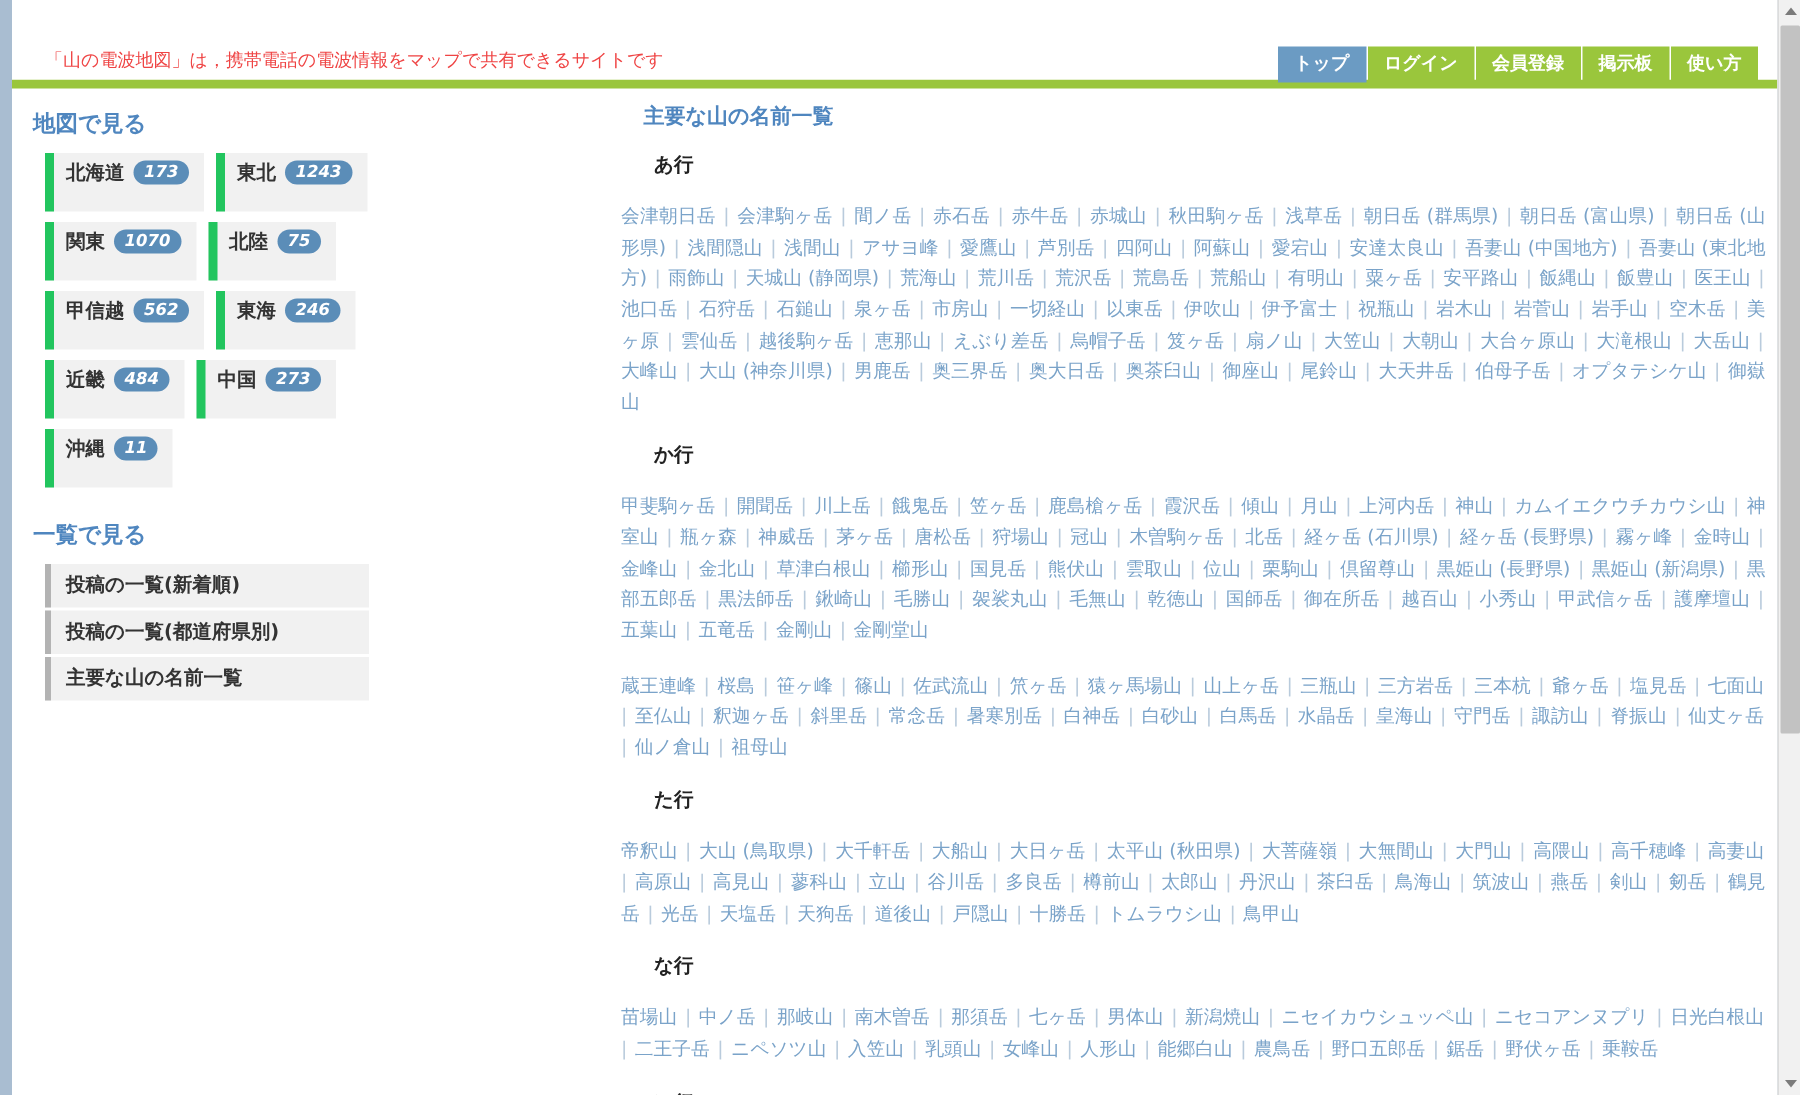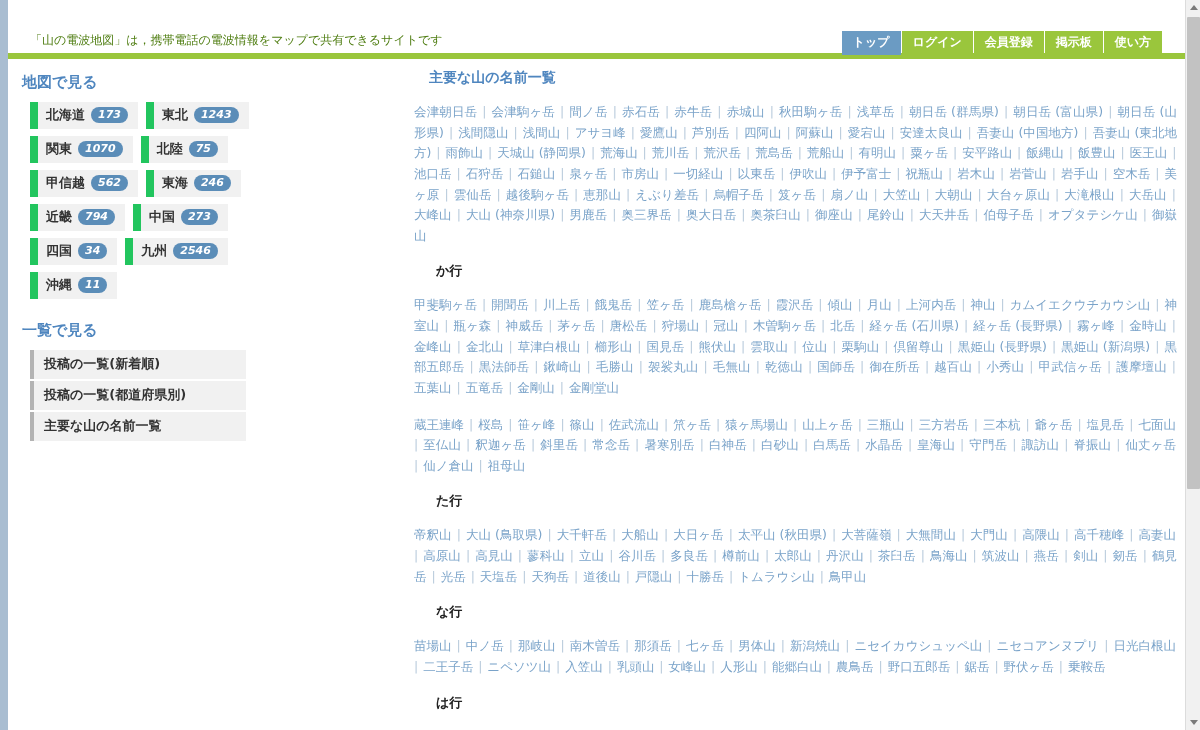--- a/index.html
+++ b/index.html
@@ -46,26 +46,26 @@
     color: #3f6fa5;
     letter-spacing: 0px;
     line-height: 1.1;
     white-space: nowrap;
   }
   .site-tagline {
     position: absolute;
     left: 22px;
     top: 32px;
     font-size: 12px;
-    color: #4d7c0f;
+    color: #ef4444;
     white-space: nowrap;
   }
   .nav {
     position: absolute;
-    right: 23px;
+    right: 13px;
     top: 31px;
     display: flex;
     gap: 1px;
   }
   .nav-item {
     display: block;
     padding: 4px 11px 5px 11px;
     font-size: 12px;
     font-weight: bold;
     color: #ffffff;
@@ -116,22 +116,22 @@
     margin-left: 10px;
   }
   .region-row {
     display: flex;
     margin-bottom: 7px;
   }
   .region-btn {
     display: inline-flex;
     align-items: center;
     background: #f1f1f1;
-    border-left: 8px solid #22c55e;
-    padding: 4px 10px 5px 8px;
+    border-left: 6px solid #22c55e;
+    padding: 4px 10px 17px 8px;
     font-size: 13px;
     font-weight: bold;
     color: #333;
     text-decoration: none;
     white-space: nowrap;
     cursor: pointer;
     box-sizing: border-box;
   }
   .region-row .region-btn:first-child { margin-right: 8px; }
   .region-name { margin-right: 6px; }
@@ -284,35 +284,25 @@
                 <span class="badge">562</span>
               </a>
               <a class="region-btn">
                 <span class="region-name">東海</span>
                 <span class="badge">246</span>
               </a>
             </div>
             <div class="region-row">
               <a class="region-btn">
                 <span class="region-name">近畿</span>
-                <span class="badge">794</span>
+                <span class="badge">484</span>
               </a>
               <a class="region-btn">
                 <span class="region-name">中国</span>
                 <span class="badge">273</span>
-              </a>
-            </div>
-            <div class="region-row">
-              <a class="region-btn">
-                <span class="region-name">四国</span>
-                <span class="badge">34</span>
-              </a>
-              <a class="region-btn">
-                <span class="region-name">九州</span>
-                <span class="badge">2546</span>
               </a>
             </div>
             <div class="region-row">
               <a class="region-btn">
                 <span class="region-name">沖縄</span>
                 <span class="badge">11</span>
               </a>
             </div>
           </div>
 
@@ -321,20 +311,21 @@
             <a class="list-link">投稿の一覧(新着順)</a>
             <a class="list-link">投稿の一覧(都道府県別)</a>
             <a class="list-link">主要な山の名前一覧</a>
           </div>
       </div>
 
       <div class="main">
         <div class="main-heading">主要な山の名前一覧</div>
         <div id="groups">
             <div class="group">
+              <div class="group-heading">あ行</div>
               <div class="group-list"><a>会津朝日岳</a><span class="sep"> | </span><a>会津駒ヶ岳</a><span class="sep"> | </span><a>間ノ岳</a><span class="sep"> | </span><a>赤石岳</a><span class="sep"> | </span><a>赤牛岳</a><span class="sep"> | </span><a>赤城山</a><span class="sep"> | </span><a>秋田駒ヶ岳</a><span class="sep"> | </span><a>浅草岳</a><span class="sep"> | </span><a>朝日岳 (群馬県)</a><span class="sep"> | </span><a>朝日岳 (富山県)</a><span class="sep"> | </span><a>朝日岳 (山形県)</a><span class="sep"> | </span><a>浅間隠山</a><span class="sep"> | </span><a>浅間山</a><span class="sep"> | </span><a>アサヨ峰</a><span class="sep"> | </span><a>愛鷹山</a><span class="sep"> | </span><a>芦別岳</a><span class="sep"> | </span><a>四阿山</a><span class="sep"> | </span><a>阿蘇山</a><span class="sep"> | </span><a>愛宕山</a><span class="sep"> | </span><a>安達太良山</a><span class="sep"> | </span><a>吾妻山 (中国地方)</a><span class="sep"> | </span><a>吾妻山 (東北地方)</a><span class="sep"> | </span><a>雨飾山</a><span class="sep"> | </span><a>天城山 (静岡県)</a><span class="sep"> | </span><a>荒海山</a><span class="sep"> | </span><a>荒川岳</a><span class="sep"> | </span><a>荒沢岳</a><span class="sep"> | </span><a>荒島岳</a><span class="sep"> | </span><a>荒船山</a><span class="sep"> | </span><a>有明山</a><span class="sep"> | </span><a>粟ヶ岳</a><span class="sep"> | </span><a>安平路山</a><span class="sep"> | </span><a>飯縄山</a><span class="sep"> | </span><a>飯豊山</a><span class="sep"> | </span><a>医王山</a><span class="sep"> | </span><a>池口岳</a><span class="sep"> | </span><a>石狩岳</a><span class="sep"> | </span><a>石鎚山</a><span class="sep"> | </span><a>泉ヶ岳</a><span class="sep"> | </span><a>市房山</a><span class="sep"> | </span><a>一切経山</a><span class="sep"> | </span><a>以東岳</a><span class="sep"> | </span><a>伊吹山</a><span class="sep"> | </span><a>伊予富士</a><span class="sep"> | </span><a>祝瓶山</a><span class="sep"> | </span><a>岩木山</a><span class="sep"> | </span><a>岩菅山</a><span class="sep"> | </span><a>岩手山</a><span class="sep"> | </span><a>空木岳</a><span class="sep"> | </span><a>美ヶ原</a><span class="sep"> | </span><a>雲仙岳</a><span class="sep"> | </span><a>越後駒ヶ岳</a><span class="sep"> | </span><a>恵那山</a><span class="sep"> | </span><a>えぶり差岳</a><span class="sep"> | </span><a>烏帽子岳</a><span class="sep"> | </span><a>笈ヶ岳</a><span class="sep"> | </span><a>扇ノ山</a><span class="sep"> | </span><a>大笠山</a><span class="sep"> | </span><a>大朝山</a><span class="sep"> | </span><a>大台ヶ原山</a><span class="sep"> | </span><a>大滝根山</a><span class="sep"> | </span><a>大岳山</a><span class="sep"> | </span><a>大峰山</a><span class="sep"> | </span><a>大山 (神奈川県)</a><span class="sep"> | </span><a>男鹿岳</a><span class="sep"> | </span><a>奥三界岳</a><span class="sep"> | </span><a>奥大日岳</a><span class="sep"> | </span><a>奥茶臼山</a><span class="sep"> | </span><a>御座山</a><span class="sep"> | </span><a>尾鈴山</a><span class="sep"> | </span><a>大天井岳</a><span class="sep"> | </span><a>伯母子岳</a><span class="sep"> | </span><a>オプタテシケ山</a><span class="sep"> | </span><a>御嶽山</a></div>
             </div>
             <div class="group">
               <div class="group-heading">か行</div>
               <div class="group-list"><a>甲斐駒ヶ岳</a><span class="sep"> | </span><a>開聞岳</a><span class="sep"> | </span><a>川上岳</a><span class="sep"> | </span><a>餓鬼岳</a><span class="sep"> | </span><a>笠ヶ岳</a><span class="sep"> | </span><a>鹿島槍ヶ岳</a><span class="sep"> | </span><a>霞沢岳</a><span class="sep"> | </span><a>傾山</a><span class="sep"> | </span><a>月山</a><span class="sep"> | </span><a>上河内岳</a><span class="sep"> | </span><a>神山</a><span class="sep"> | </span><a>カムイエクウチカウシ山</a><span class="sep"> | </span><a>神室山</a><span class="sep"> | </span><a>瓶ヶ森</a><span class="sep"> | </span><a>神威岳</a><span class="sep"> | </span><a>茅ヶ岳</a><span class="sep"> | </span><a>唐松岳</a><span class="sep"> | </span><a>狩場山</a><span class="sep"> | </span><a>冠山</a><span class="sep"> | </span><a>木曽駒ヶ岳</a><span class="sep"> | </span><a>北岳</a><span class="sep"> | </span><a>経ヶ岳 (石川県)</a><span class="sep"> | </span><a>経ヶ岳 (長野県)</a><span class="sep"> | </span><a>霧ヶ峰</a><span class="sep"> | </span><a>金時山</a><span class="sep"> | </span><a>金峰山</a><span class="sep"> | </span><a>金北山</a><span class="sep"> | </span><a>草津白根山</a><span class="sep"> | </span><a>櫛形山</a><span class="sep"> | </span><a>国見岳</a><span class="sep"> | </span><a>熊伏山</a><span class="sep"> | </span><a>雲取山</a><span class="sep"> | </span><a>位山</a><span class="sep"> | </span><a>栗駒山</a><span class="sep"> | </span><a>倶留尊山</a><span class="sep"> | </span><a>黒姫山 (長野県)</a><span class="sep"> | </span><a>黒姫山 (新潟県)</a><span class="sep"> | </span><a>黒部五郎岳</a><span class="sep"> | </span><a>黒法師岳</a><span class="sep"> | </span><a>鍬崎山</a><span class="sep"> | </span><a>毛勝山</a><span class="sep"> | </span><a>袈裟丸山</a><span class="sep"> | </span><a>毛無山</a><span class="sep"> | </span><a>乾徳山</a><span class="sep"> | </span><a>国師岳</a><span class="sep"> | </span><a>御在所岳</a><span class="sep"> | </span><a>越百山</a><span class="sep"> | </span><a>小秀山</a><span class="sep"> | </span><a>甲武信ヶ岳</a><span class="sep"> | </span><a>護摩壇山</a><span class="sep"> | </span><a>五葉山</a><span class="sep"> | </span><a>五竜岳</a><span class="sep"> | </span><a>金剛山</a><span class="sep"> | </span><a>金剛堂山</a></div>
             </div>
             <div class="group">
               <div class="group-list"><a>蔵王連峰</a><span class="sep"> | </span><a>桜島</a><span class="sep"> | </span><a>笹ヶ峰</a><span class="sep"> | </span><a>篠山</a><span class="sep"> | </span><a>佐武流山</a><span class="sep"> | </span><a>笊ヶ岳</a><span class="sep"> | </span><a>猿ヶ馬場山</a><span class="sep"> | </span><a>山上ヶ岳</a><span class="sep"> | </span><a>三瓶山</a><span class="sep"> | </span><a>三方岩岳</a><span class="sep"> | </span><a>三本杭</a><span class="sep"> | </span><a>爺ヶ岳</a><span class="sep"> | </span><a>塩見岳</a><span class="sep"> | </span><a>七面山</a><span class="sep"> | </span><a>至仏山</a><span class="sep"> | </span><a>釈迦ヶ岳</a><span class="sep"> | </span><a>斜里岳</a><span class="sep"> | </span><a>常念岳</a><span class="sep"> | </span><a>暑寒別岳</a><span class="sep"> | </span><a>白神岳</a><span class="sep"> | </span><a>白砂山</a><span class="sep"> | </span><a>白馬岳</a><span class="sep"> | </span><a>水晶岳</a><span class="sep"> | </span><a>皇海山</a><span class="sep"> | </span><a>守門岳</a><span class="sep"> | </span><a>諏訪山</a><span class="sep"> | </span><a>脊振山</a><span class="sep"> | </span><a>仙丈ヶ岳</a><span class="sep"> | </span><a>仙ノ倉山</a><span class="sep"> | </span><a>祖母山</a></div>
             </div>
             <div class="group">

